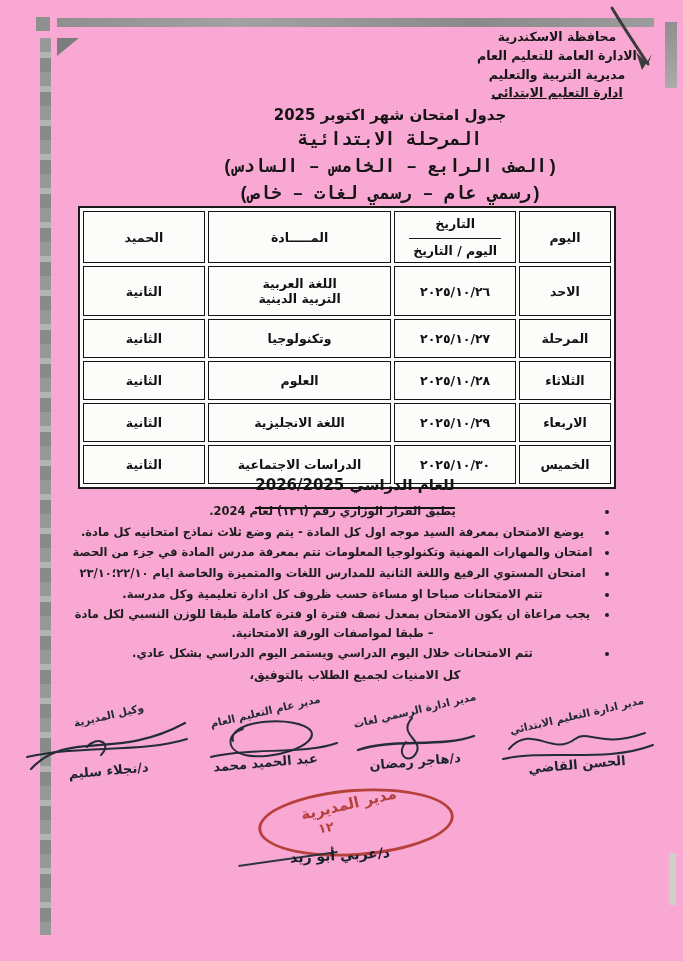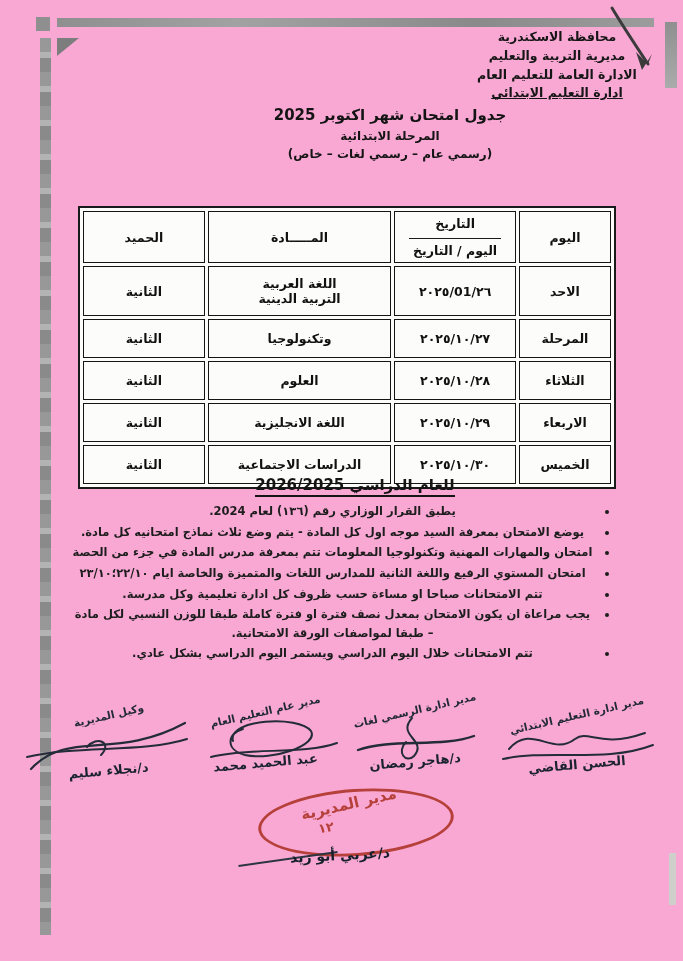--- a/index.html
+++ b/index.html
@@ -26,39 +26,39 @@
   .art-right-bar-low{position:absolute;left:669px;top:853px;width:7px;height:52px;background:#cfcfcc;}
   .art-arrow{position:absolute;left:598px;top:2px;width:72px;height:80px;}
   
   .org{position:absolute;top:28px;right:20px;width:212px;text-align:center;
     font-weight:bold;font-size:12.5px;line-height:1.5;color:#161616;}
   .org .u{text-decoration:underline;}
   
   .title{position:absolute;top:104px;left:212px;width:356px;text-align:center;
     font-weight:bold;color:#141414;line-height:1.5;}
   .title .t1{font-size:15px;}
-  .title .t2,.title .t3,.title .t4{font-size:12px;}
+  .title .t2,.title .t3,.title .t4{font-size:18px;font-family:Liberation Mono, monospace;}
   
   .tbl-wrap{position:absolute;left:78px;top:206px;width:534px;border:2px solid #1a1a1a;background:#fcfcfa;}
   table.sched{width:100%;border-collapse:separate;border-spacing:3px;direction:rtl;}
   table.sched td{border:1.6px solid #151515;text-align:center;vertical-align:middle;
     font-weight:bold;font-size:12.5px;color:#111;padding:2px 4px;background:#fcfcfa;}
   td.c-day{width:84px;}
   td.c-date{width:114px;}
   td.c-subj{width:180px;}
   td.c-period{width:116px;}
   tr.hdr td{height:46px;}
   tr.r0 td{height:44px;}
   tr.r td{height:33px;}
   .date-top{border-bottom:1.5px solid #1a1a1a;padding-bottom:7px;margin:0 10px 4px 10px;}
   .ltr{direction:ltr;unicode-bidi:bidi-override;display:inline-block;}
   
   .year-line{position:absolute;top:476px;left:180px;width:350px;text-align:center;
     font-weight:bold;font-size:15px;color:#141414;}
-  .year-line span{border-bottom:2px solid #141414;padding-bottom:1px;}
+  .year-line span{border-bottom:2px solid #141414;padding-bottom:13px;}
   
   .notes{position:absolute;top:502px;right:68px;width:525px;margin:0;padding:0 20px 0 0;
     list-style:disc outside;font-weight:bold;font-size:11.5px;line-height:1.62;color:#1d1d1d;}
   .notes li{margin-bottom:2px;text-align:center;}
   .closing{position:absolute;top:668px;left:190px;width:330px;text-align:center;
     font-weight:bold;font-size:12px;color:#1d1d1d;}
   
   .sig{position:absolute;text-align:center;}
   .sig .sig-title{display:inline-block;font-weight:bold;font-size:10.5px;color:#222a35;
     transform:rotate(-13deg);white-space:nowrap;}
@@ -92,46 +92,47 @@
   <div class="art-triangle"></div>
   <div class="art-right-bar"></div>
   <div class="art-right-bar-low"></div>
   <svg class="art-arrow" viewBox="0 0 72 80">
     <path d="M14 6 C 26 26, 38 44, 50 62" stroke="#3b3b3b" stroke-width="3" fill="none" stroke-linecap="round"></path>
     <path d="M50 62 L38 50 L44 68 L54 52 Z" fill="#3b3b3b"></path>
   </svg>
 
   <div class="org">
     <div>محافظة الاسكندرية</div>
+    <div>الادارة العامة للتعليم العام</div>
     <div>مديرية التربية والتعليم</div>
-    <div>الادارة العامة للتعليم العام</div>
     <div class="u">ادارة التعليم الابتدائي</div>
   </div>
 
   <div class="title">
     <div class="t1">جدول امتحان شهر اكتوبر 2025</div>
     <div class="t2">المرحلة الابتدائية</div>
+    <div class="t3">(الصف الرابع – الخامس – السادس)</div>
     <div class="t4">(رسمي عام – رسمي لغات – خاص)</div>
   </div>
 
   <div class="tbl-wrap">
     <table class="sched">
       <tbody>
           <tr class="hdr">
         <td class="c-day">اليوم</td>
         <td class="c-date">
           <div class="date-top">التاريخ</div>
           <div>اليوم / التاريخ</div>
         </td>
         <td class="c-subj">المـــــادة</td>
         <td class="c-period">الحميد</td>
       </tr>
       <tr class="r0">
         <td class="c-day">الاحد</td>
-        <td class="c-date"><span class="ltr">٢٠٢٥/01/٢٦</span></td>
+        <td class="c-date"><span class="ltr">٢٠٢٥/١٠/٢٦</span></td>
         <td class="c-subj">
           <div>اللغة العربية</div>
           <div>التربية الدينية</div>
         </td>
         <td class="c-period">الثانية</td>
       </tr>
       <tr class="r">
         <td class="c-day">المرحلة</td>
         <td class="c-date"><span class="ltr">٢٠٢٥/١٠/٢٧</span></td>
         <td class="c-subj">وتكنولوجيا</td>
@@ -165,20 +166,21 @@
 
   <ul class="notes">
     <li>يطبق القرار الوزاري رقم (١٣٦) لعام 2024.</li>
     <li>يوضع الامتحان بمعرفة السيد موجه اول كل المادة - يتم وضع ثلاث نماذج امتحانيه كل مادة.</li>
     <li>امتحان والمهارات المهنية وتكنولوجيا المعلومات تتم بمعرفة مدرس المادة في جزء من الحصة</li>
     <li>امتحان المستوي الرفيع واللغة الثانية للمدارس اللغات والمتميزة والخاصة ايام ٢٢/١٠؛٢٣/١٠</li>
     <li>تتم الامتحانات صباحا او مساءة حسب ظروف كل ادارة تعليمية وكل مدرسة.</li>
     <li>يجب مراعاة ان يكون الامتحان بمعدل نصف فترة او فترة كاملة طبقا للوزن النسبي لكل مادة – طبقا لمواصفات الورقة الامتحانية.</li>
     <li>تتم الامتحانات خلال اليوم الدراسي ويستمر اليوم الدراسي بشكل عادي.</li>
   </ul>
+  <div class="closing">كل الامنيات لجميع الطلاب بالتوفيق،</div>
 
   <div class="sig sig1">
     <span class="sig-title">مدير ادارة التعليم الابتدائي</span>
     <svg width="160" height="50" viewBox="0 0 160 50">
       <path d="M12 32 C 35 6, 55 40, 78 22 C 92 12, 102 32, 148 16" stroke="#232c38" stroke-width="2" fill="none" stroke-linecap="round"></path>
       <path d="M6 42 C 50 32, 110 46, 156 28" stroke="#232c38" stroke-width="2" fill="none" stroke-linecap="round"></path>
     </svg>
     <div class="sig-name">الحسن القاضي</div>
   </div>
 

